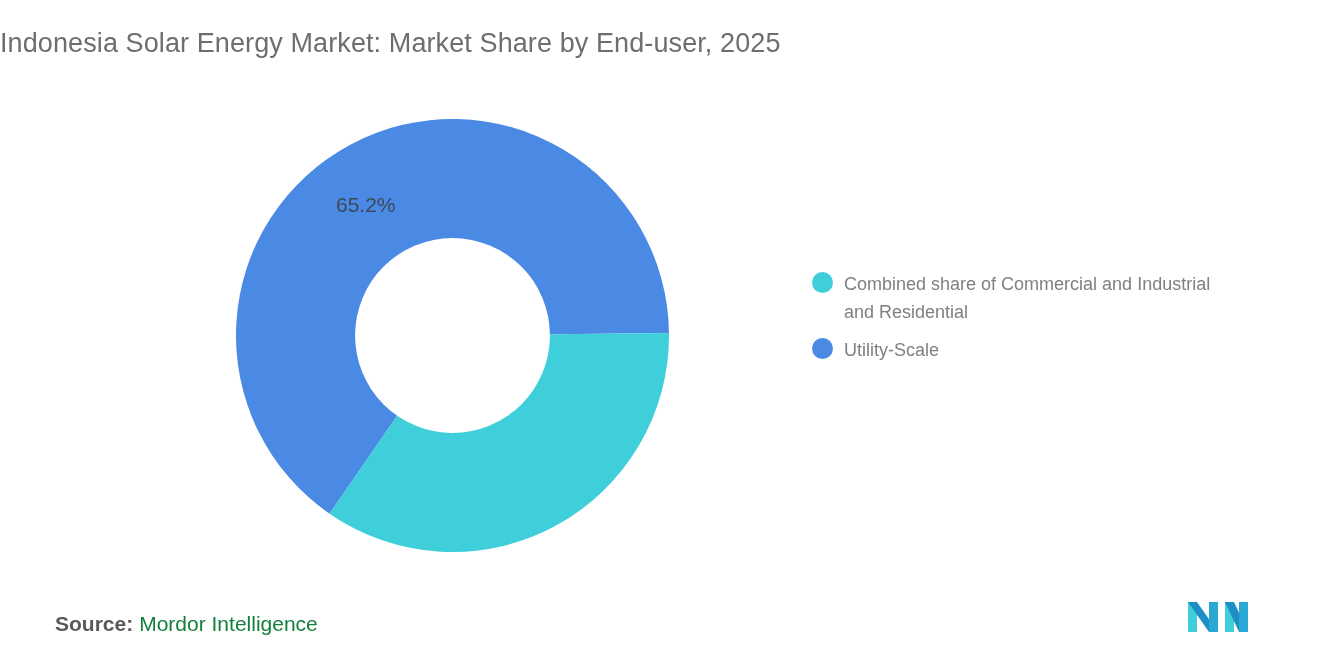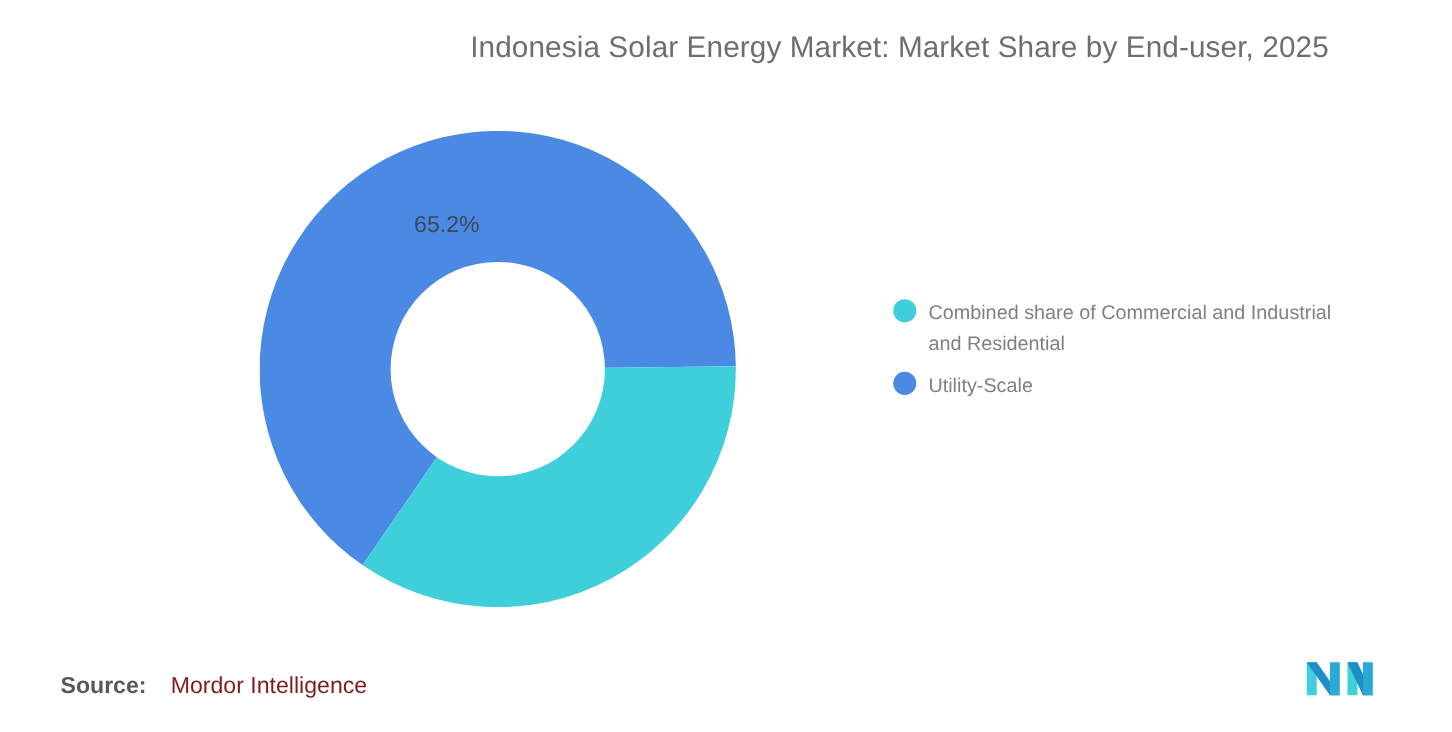--- a/index.html
+++ b/index.html
@@ -14,21 +14,21 @@
     font-family: "Liberation Sans", sans-serif;
     overflow: hidden;
     position: relative;
   }
 
   #chart-title {
     position: absolute;
     left: 0;
     top: 28px;
     width: 1208px;
-    text-align: right;
+    text-align: left;
     font-size: 27px;
     font-weight: 400;
     color: #6e6e6e;
     letter-spacing: 0.1px;
     white-space: nowrap;
   }
 
   #donut-area {
     position: absolute;
     left: 236px;
@@ -40,21 +40,21 @@
     display: block;
     width: 433px;
     height: 433px;
   }
 
   #slice-label-primary {
     position: absolute;
     left: 336px;
     top: 193px;
     width: 100px;
-    text-align: right;
+    text-align: left;
     font-size: 21px;
     color: #3c4858;
     font-weight: 400;
     white-space: nowrap;
   }
 
   #legend {
     position: absolute;
     left: 812px;
     top: 270px;
@@ -86,22 +86,22 @@
     top: 612px;
     font-size: 21px;
     white-space: nowrap;
   }
   #source-label {
     font-weight: 700;
     color: #58595b;
   }
   #source-value {
     font-weight: 400;
-    color: #7f1d1d;
-    margin-left: 22px;
+    color: #15803d;
+    margin-left: 6px;
   }
 
   #brand-logo {
     position: absolute;
     left: 1184px;
     top: 598px;
     width: 68px;
     height: 38px;
   }
   #brand-logo svg { display: block; }

